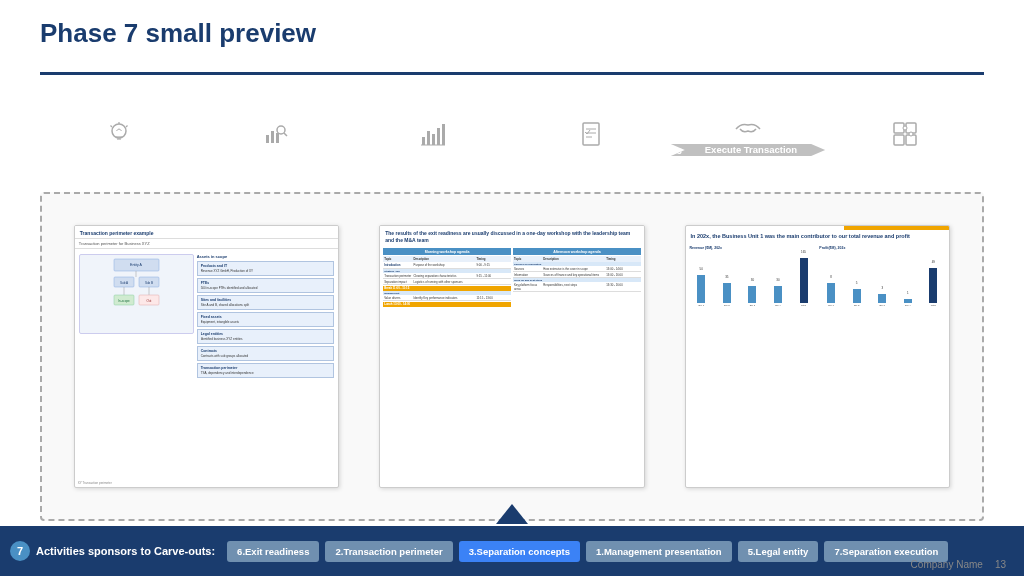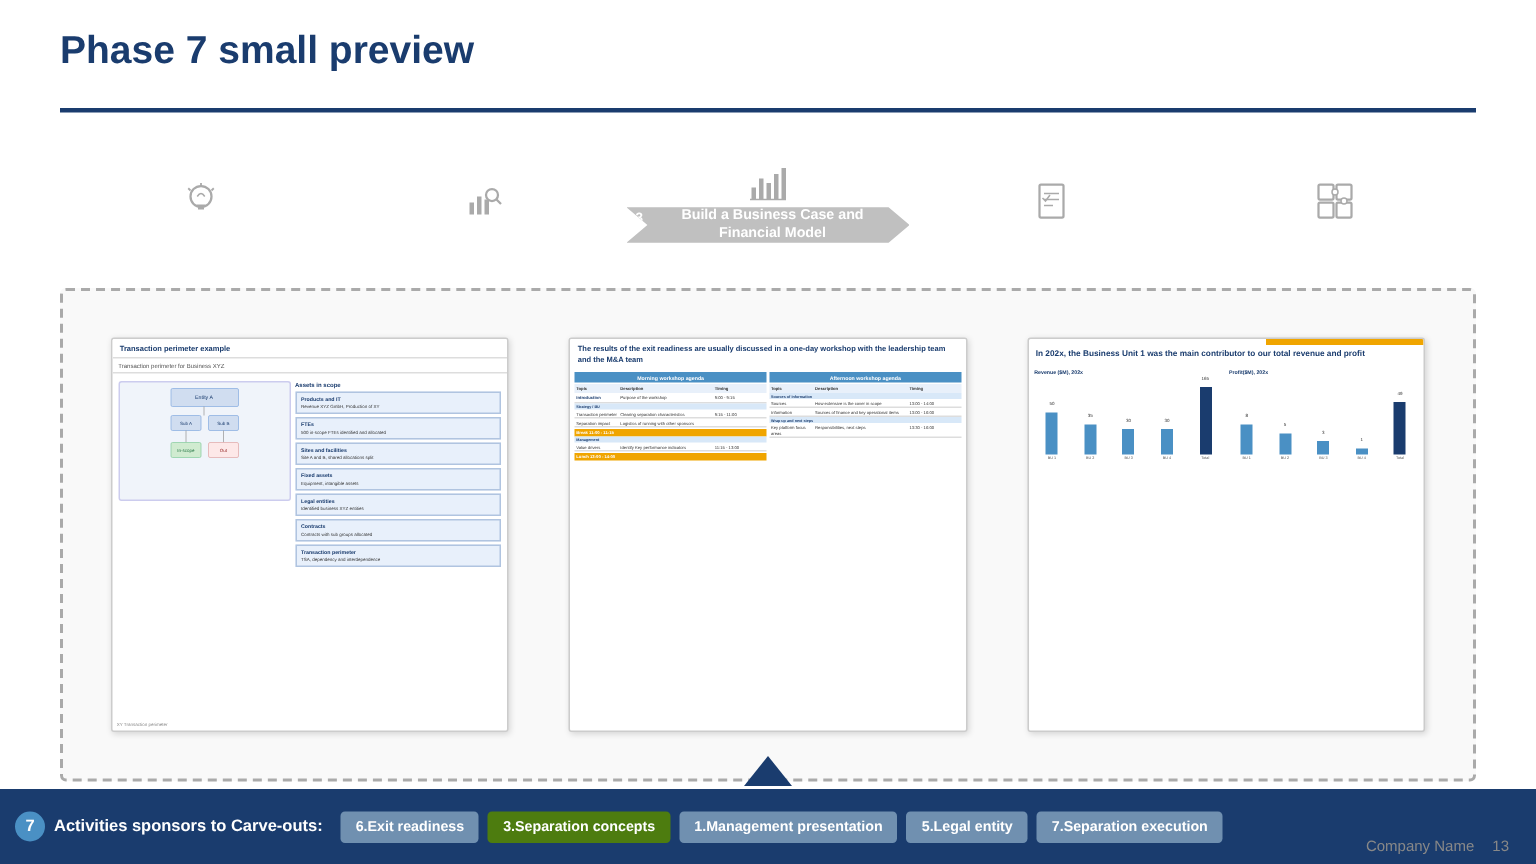--- a/index.html
+++ b/index.html
@@ -285,21 +285,21 @@
     .bottom-pill {
       padding: 5px 10px;
       border-radius: 3px;
       font-size: 9.5px;
       font-weight: 600;
       white-space: nowrap;
       cursor: pointer;
     }
 
     .pill-gray { background: #7090b0; color: #fff; }
-    .pill-active { background: #4d7c0f; color: #fff; }
+    .pill-active { background: #3b82f6; color: #fff; }
 
     
     .page-footer {
       position: absolute;
       bottom: 6px;
       right: 18px;
       font-size: 10px;
       color: #888;
       display: flex;
       gap: 12px;
@@ -352,39 +352,50 @@
         <rect x="1" y="16" width="3" height="8" fill="#aaa"></rect>
         <rect x="6" y="10" width="3" height="14" fill="#aaa"></rect>
         <rect x="11" y="13" width="3" height="11" fill="#aaa"></rect>
         <rect x="16" y="7" width="3" height="17" fill="#aaa"></rect>
         <rect x="21" y="3" width="3" height="21" fill="#aaa"></rect>
         <line x1="0" y1="24" x2="24" y2="24" stroke="#aaa" stroke-width="1"></line>
       </svg>
     </div>
     <div class="step-arrow-body">
       <span class="step-num">3</span>
-      <span class="step-label">Build a Business Case and Financial Model</span>
     </div>
   </div>
 
   <div class="step-wrapper">
     <div class="step-icon">
       <svg width="24" height="26" viewBox="0 0 24 26" fill="none">
         <rect x="4" y="2" width="16" height="22" rx="1" stroke="#aaa" stroke-width="1.5" fill="none"></rect>
         <line x1="7" y1="8" x2="17" y2="8" stroke="#aaa" stroke-width="1"></line>
         <line x1="7" y1="12" x2="17" y2="12" stroke="#aaa" stroke-width="1"></line>
         <line x1="7" y1="16" x2="13" y2="16" stroke="#aaa" stroke-width="1"></line>
         <polyline points="6,11 8,13 11,9" stroke="#aaa" stroke-width="1" fill="none"></polyline>
       </svg>
     </div>
     <div class="step-arrow-body">
       <span class="step-num">4</span>
     </div>
   </div>
 
+  <div class="step-wrapper">
+    <div class="step-icon">
+      <svg width="28" height="26" viewBox="0 0 28 26" fill="none">
+        <path d="M2 14 Q7 8 14 10 Q21 8 26 14" stroke="#aaa" stroke-width="1.5" fill="none"></path>
+        <path d="M6 14 Q9 18 14 16 Q19 18 22 14" stroke="#aaa" stroke-width="1.5" fill="none"></path>
+      </svg>
+    </div>
+    <div class="step-arrow-body">
+      <span class="step-num">5</span>
+      <span class="step-label">Execute Transaction</span>
+    </div>
+  </div>
 
   <div class="step-wrapper">
     <div class="step-icon">
       <svg width="26" height="26" viewBox="0 0 26 26" fill="none">
         <rect x="2" y="2" width="10" height="10" rx="1" stroke="#aaa" stroke-width="1.5" fill="none"></rect>
         <rect x="14" y="2" width="10" height="10" rx="1" stroke="#aaa" stroke-width="1.5" fill="none"></rect>
         <rect x="2" y="14" width="10" height="10" rx="1" stroke="#aaa" stroke-width="1.5" fill="none"></rect>
         <rect x="14" y="14" width="10" height="10" rx="1" stroke="#aaa" stroke-width="1.5" fill="none"></rect>
         <circle cx="13" cy="7" r="2" fill="#fff" stroke="#aaa" stroke-width="1"></circle>
         <circle cx="19" cy="13" r="2" fill="#fff" stroke="#aaa" stroke-width="1"></circle>
@@ -613,20 +624,21 @@
 
 <div style="position:absolute; bottom:52px; left:50%; transform:translateX(-50%);">
   <div style="width:0; height:0; border-left:16px solid transparent; border-right:16px solid transparent; border-bottom:20px solid #1a3c6e;"></div>
 </div>
 
 <div class="bottom-bar">
   <div class="bottom-num-circle">7</div>
   <div class="bottom-label">Activities sponsors to Carve-outs:</div>
 
   <div class="bottom-pill pill-gray">6.Exit readiness</div>
+  <div class="bottom-pill pill-gray">2.Transaction perimeter</div>
   <div class="bottom-pill pill-active">3.Separation concepts</div>
   <div class="bottom-pill pill-gray">1.Management presentation</div>
   <div class="bottom-pill pill-gray">5.Legal entity</div>
   <div class="bottom-pill pill-gray">7.Separation execution</div>
 </div>
 
 <div class="page-footer">
   <span>Company Name</span>
   <span>13</span>
 </div>

